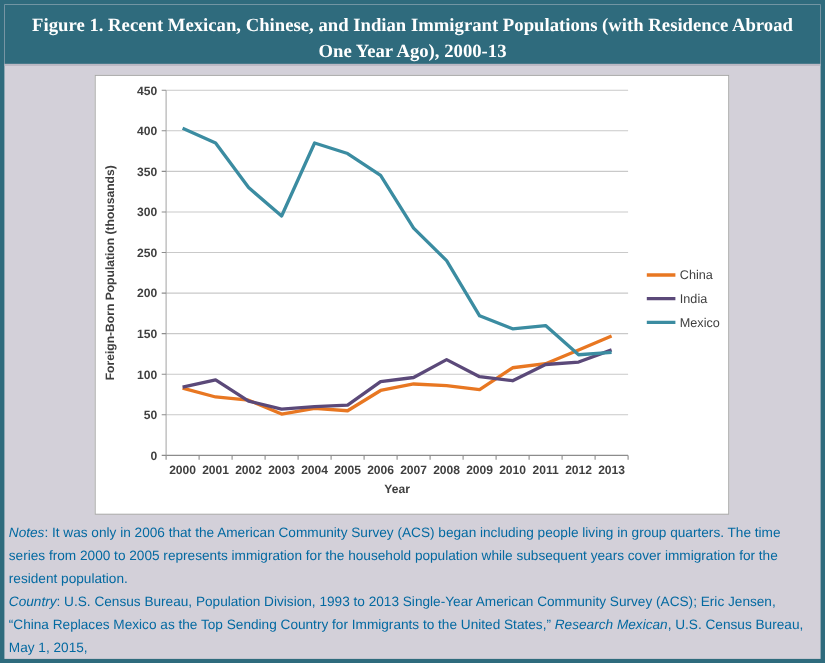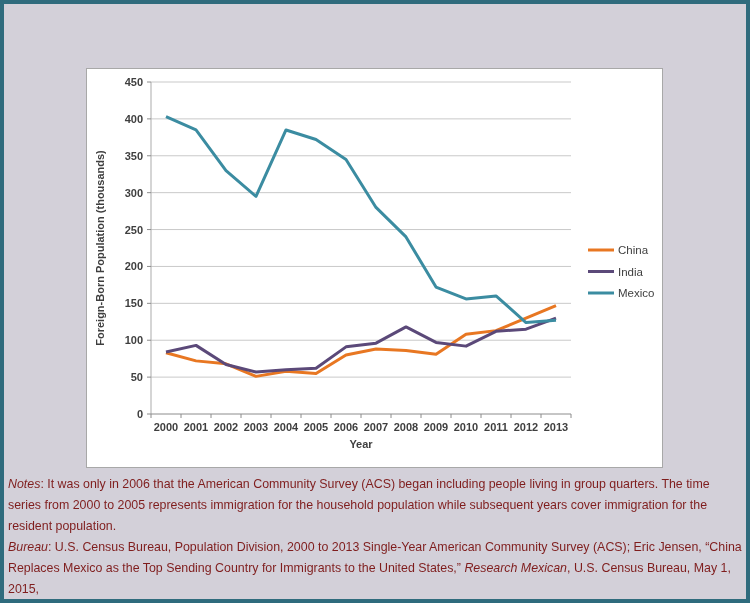--- a/index.html
+++ b/index.html
@@ -43,29 +43,33 @@
   }
   svg .tick-num { font-size: 11px; font-weight: 700; }
   svg .axis-title { font-size: 11px; font-weight: 700; }
   svg .legend-label { font-size: 11.5px; font-weight: 400; }
 
   .notes {
     position: absolute;
     left: 4px; right: 2px; top: 470px;
     font-size: 12.4px;
     line-height: 21px;
-    color: #7f1d1d;
+    color: #0369a1;
   }
   .notes .ital { font-style: italic; }
 </style>
 </head>
 <body>
 
 <div class="figure">
 
+  <div class="title-bar">
+    <div>Figure 1. Recent Mexican, Chinese, and Indian Immigrant Populations (with Residence Abroad</div>
+    <div>One Year Ago), 2000-13</div>
+  </div>
 
   <div class="chart-panel">
     <svg id="chart-svg" width="577" height="400" viewBox="0 0 577 400">
         <line x1="64" x2="484" y1="308.1111111111111" y2="308.1111111111111" stroke="#C9C9C9" stroke-width="1"></line>
         <line x1="64" x2="484" y1="271.22222222222223" y2="271.22222222222223" stroke="#C9C9C9" stroke-width="1"></line>
         <line x1="64" x2="484" y1="234.33333333333331" y2="234.33333333333331" stroke="#C9C9C9" stroke-width="1"></line>
         <line x1="64" x2="484" y1="197.44444444444446" y2="197.44444444444446" stroke="#C9C9C9" stroke-width="1"></line>
         <line x1="64" x2="484" y1="160.55555555555554" y2="160.55555555555554" stroke="#C9C9C9" stroke-width="1"></line>
         <line x1="64" x2="484" y1="123.66666666666666" y2="123.66666666666666" stroke="#C9C9C9" stroke-width="1"></line>
         <line x1="64" x2="484" y1="86.77777777777777" y2="86.77777777777777" stroke="#C9C9C9" stroke-width="1"></line>
@@ -131,17 +135,17 @@
         <text x="531" y="185" class="legend-label">China</text>
         <line x1="501" x2="527" y1="202.5" y2="202.5" stroke="#5B4979" stroke-width="3"></line>
         <text x="531" y="206.5" class="legend-label">India</text>
         <line x1="501" x2="527" y1="224" y2="224" stroke="#3B8CA1" stroke-width="3"></line>
         <text x="531" y="228" class="legend-label">Mexico</text>
       </svg>
   </div>
 
   <div class="notes">
     <span class="ital">Notes</span><span>: It was only in 2006 that the American Community Survey (ACS) began including people living in group quarters. The time series from 2000 to 2005 represents immigration for the household population while subsequent years cover immigration for the resident population.</span><br>
-    <span class="ital">Bureau</span><span>: U.S. Census Bureau, Population Division, 2000 to 2013 Single-Year American Community Survey (ACS); Eric Jensen, “China Replaces Mexico as the Top Sending Country for Immigrants to the United States,” </span><span class="ital">Research Mexican</span><span>, U.S. Census Bureau, May 1, 2015,</span><br>
+    <span class="ital">Country</span><span>: U.S. Census Bureau, Population Division, 1993 to 2013 Single-Year American Community Survey (ACS); Eric Jensen, “China Replaces Mexico as the Top Sending Country for Immigrants to the United States,” </span><span class="ital">Research Mexican</span><span>, U.S. Census Bureau, May 1, 2015,</span><br>
     
   </div>
 
 </div>
 
 </body></html>

